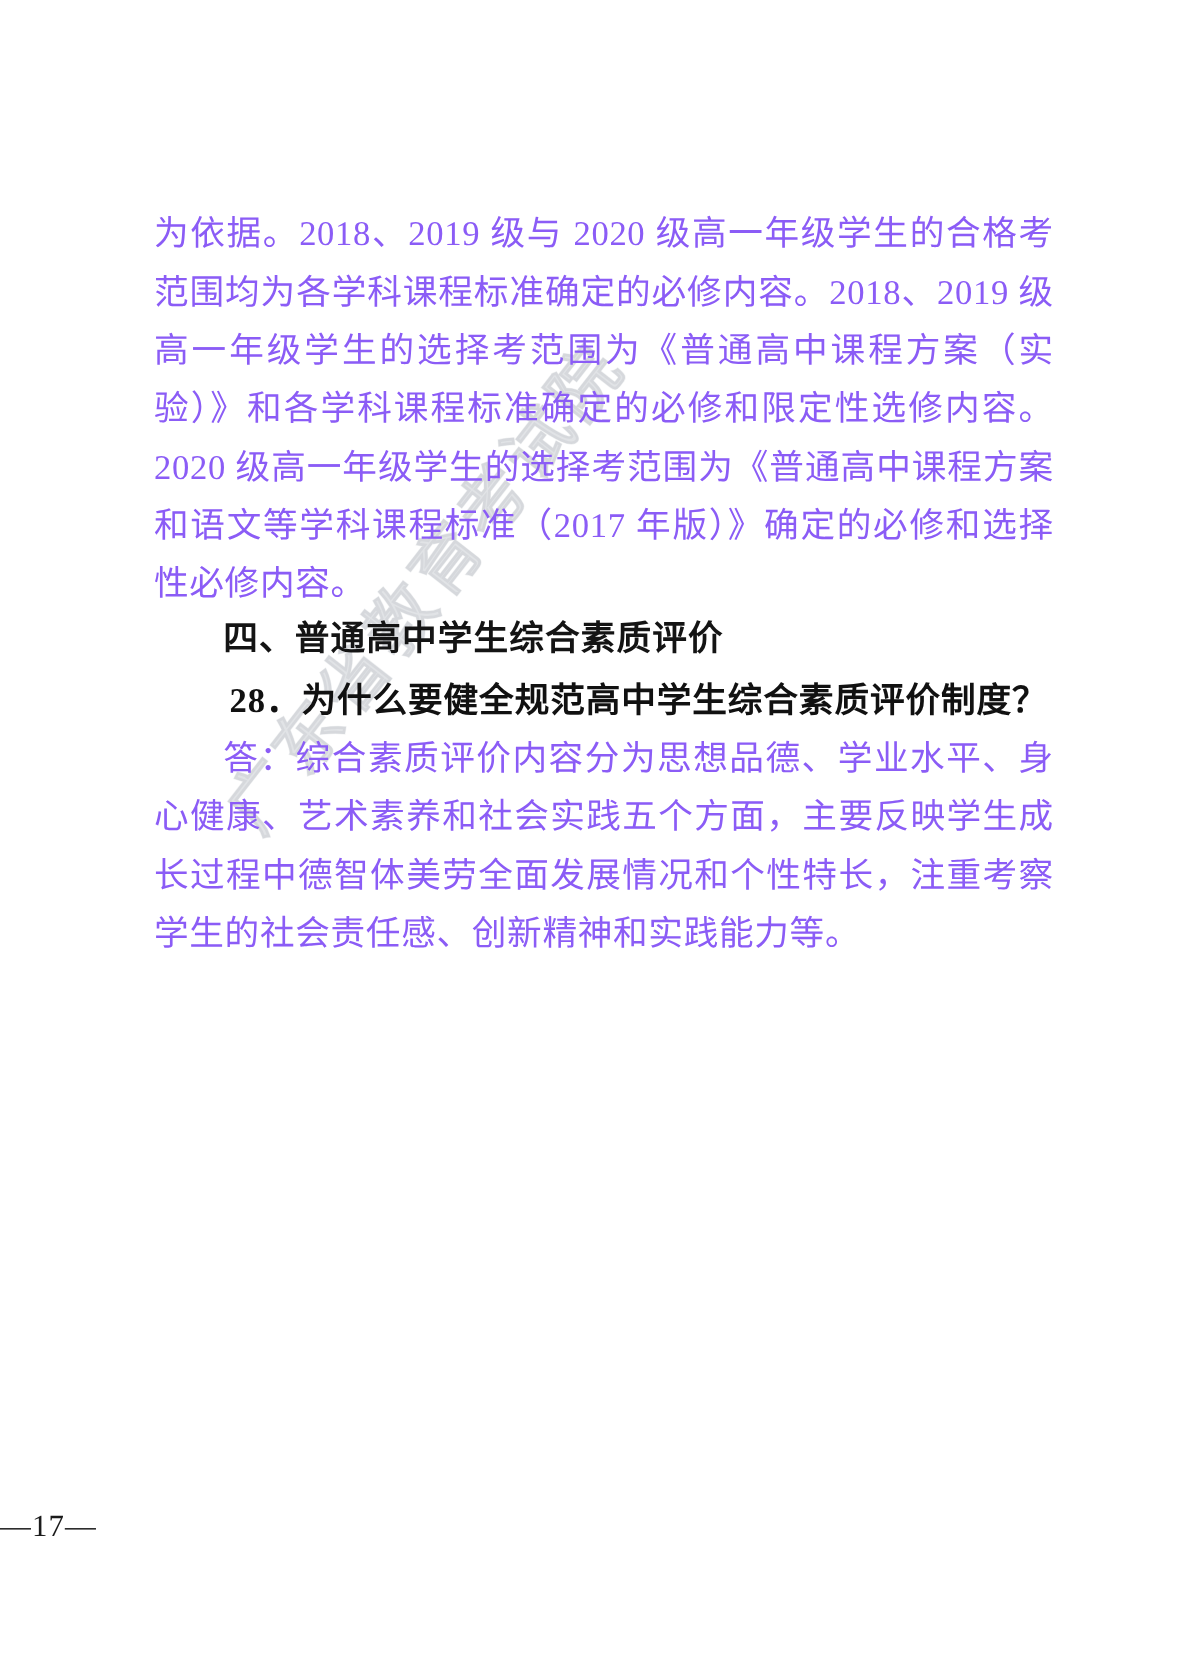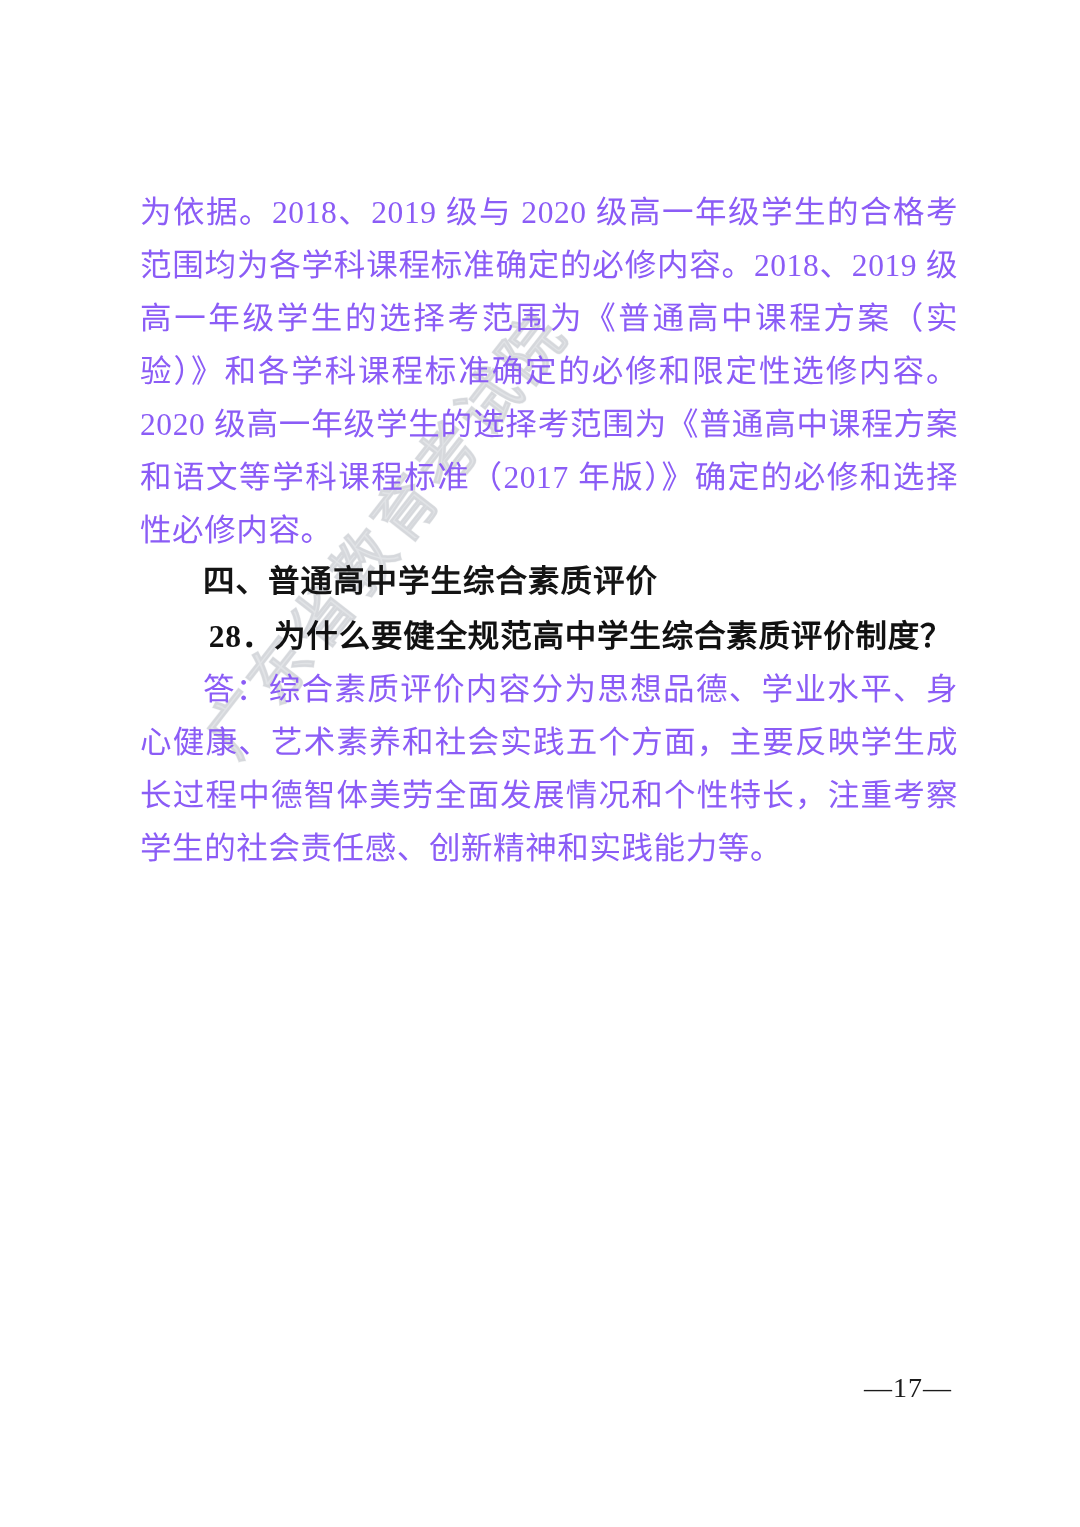--- a/index.html
+++ b/index.html
@@ -93,21 +93,21 @@
     color: #111111;
     text-align: center;
   }
 
   
   #footer {
     position: absolute;
     left: 0;
     top: 1372px;
     width: 952px;
-    text-align: right;
+    text-align: left;
     z-index: 3;
   }
   #footer .page-number {
     font-size: 28px;
     letter-spacing: 1px;
     color: #1b1b1b;
   }
 </style>
 </head>
 <body>

